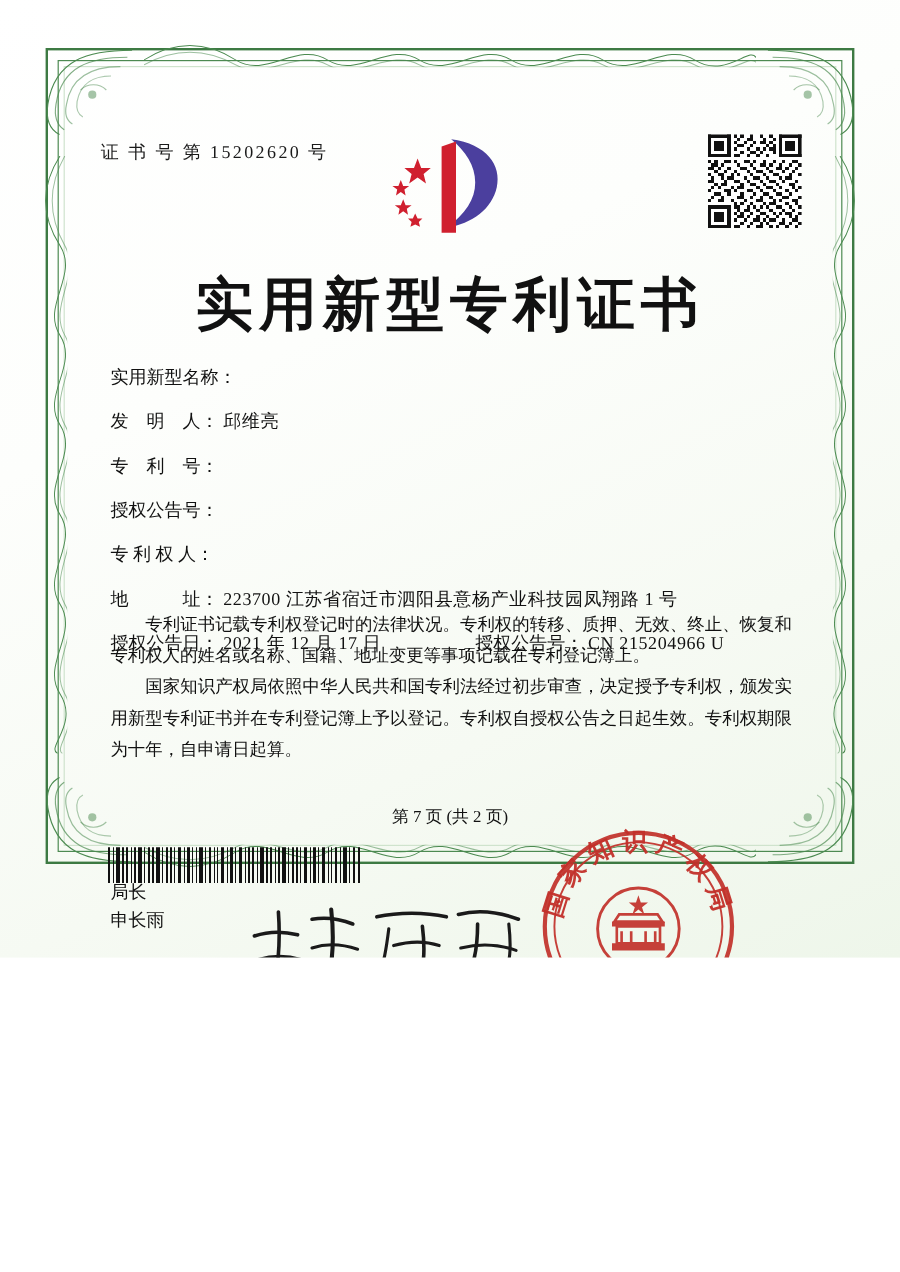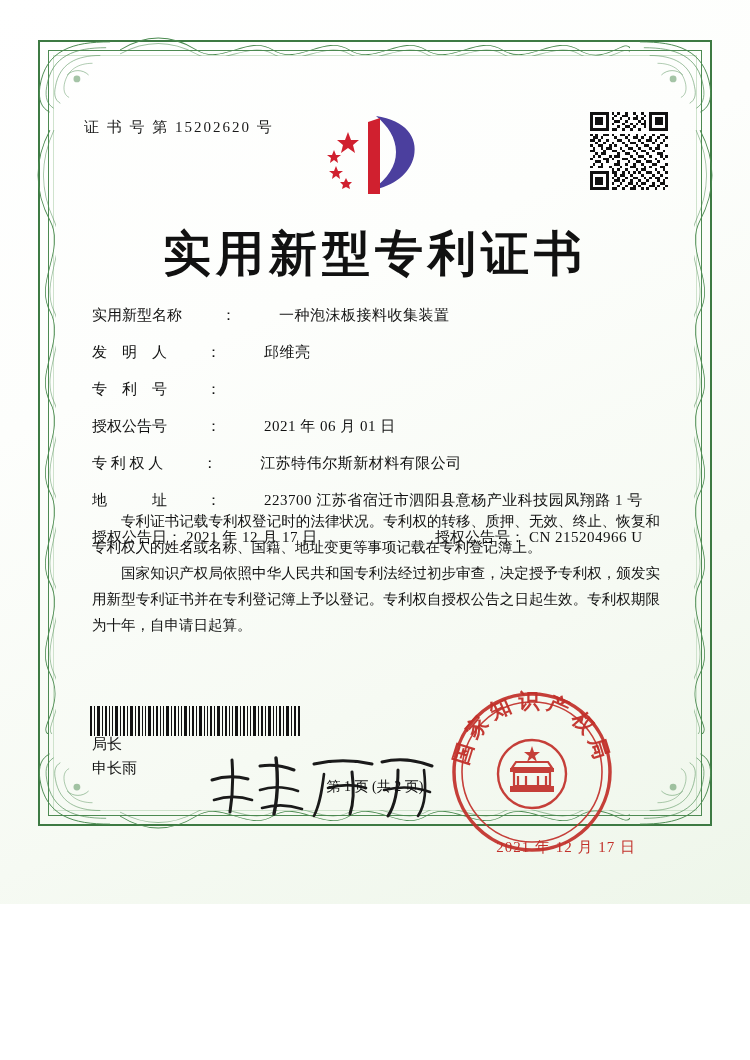--- a/index.html
+++ b/index.html
@@ -4,21 +4,21 @@
 <style>
   * { box-sizing: border-box; }
   html, body {
     margin: 0; padding: 0;
     width: 750px; height: 1060px;
     background: #ffffff;
     font-family: "Liberation Serif", serif;
   }
   #page {
     position: relative;
-    width: 750px; height: 904px;
+    width: 750px; height: 798px;
     background: linear-gradient(155deg, #ffffff 0%, #fdfefc 35%, #f6faf3 70%, #eef6ea 100%);
     overflow: hidden;
   }
 
   
   .frame-outer {
     position: absolute;
     left: 38px; top: 40px; right: 38px; bottom: 78px;
     border: 2px solid #3d7a43;
   }
@@ -105,21 +105,20 @@
     position: absolute;
     left: 14px; right: 10px; top: 212px;
     font-size: 15px;
     color: #111;
     line-height: 1;
   }
   .field-row {
     display: flex;
     align-items: baseline;
     margin-bottom: 22px;
-    gap: 39px;
   }
   .field-label {
     white-space: pre;
     flex: 0 0 auto;
   }
   .field-sep { flex: 0 0 auto; padding-right: 4px; }
   .field-value { flex: 1 1 auto; letter-spacing: 0.5px; }
   .field-row.dual .field-group {
     display: flex;
     align-items: baseline;
@@ -504,44 +503,41 @@
       </svg>
     </div>
 
     <div class="doc-title">实用新型专利证书</div>
 
     <div class="fields">
 
       <div class="field-row">
         <span class="field-label">实用新型名称</span>
         <span class="field-sep">：</span>
-        <span class="field-value">一种泡沫板接料收集装置</span>
       </div>
 
       <div class="field-row">
         <span class="field-label">发　明　人</span>
         <span class="field-sep">：</span>
         <span class="field-value">邱维亮</span>
       </div>
 
       <div class="field-row">
         <span class="field-label">专　利　号</span>
         <span class="field-sep">：</span>
       </div>
 
       <div class="field-row">
         <span class="field-label">授权公告号</span>
         <span class="field-sep">：</span>
-        <span class="field-value">2021 年 06 月 01 日</span>
       </div>
 
       <div class="field-row">
         <span class="field-label">专 利 权 人</span>
         <span class="field-sep">：</span>
-        <span class="field-value">江苏特伟尔斯新材料有限公司</span>
       </div>
 
       <div class="field-row">
         <span class="field-label">地　　　址</span>
         <span class="field-sep">：</span>
         <span class="field-value">223700 江苏省宿迁市泗阳县意杨产业科技园凤翔路 1 号</span>
       </div>
 
       <div class="field-row dual">
         <span class="field-group left-group">
@@ -675,18 +671,18 @@
           <path id="sealArcTop" d="M 20 84 A 64 64 0 0 1 148 84"></path>
         </defs>
         <text font-family="'Liberation Serif', serif" font-size="21" font-weight="bold" fill="#c2302a" letter-spacing="6" opacity="0.95">
           <textPath href="#sealArcTop" startOffset="50%" text-anchor="middle">国家知识产权局</textPath>
         </text>
       </svg>
     </div>
 
     <div class="seal-date">2021 年 12 月 17 日</div>
 
-    <div class="page-no">第 1 页 (共 2 页)</div>
+    <div class="page-no">第 7 页 (共 2 页)</div>
 
   </div>
 
 
 </div>
 
 </body></html>

